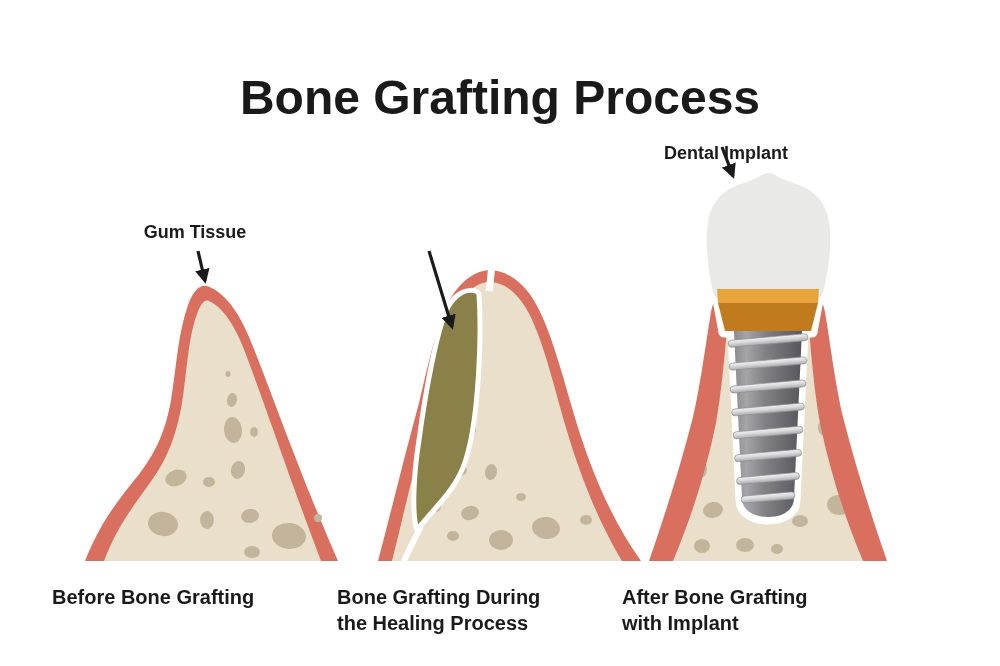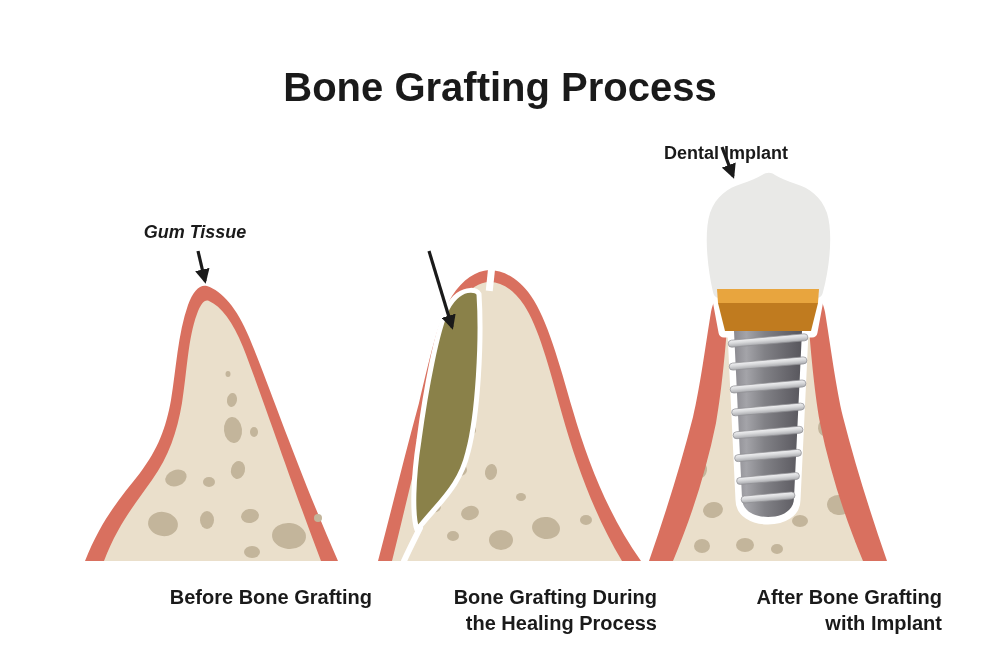--- a/index.html
+++ b/index.html
@@ -8,28 +8,28 @@
     --ink:#1A1A1A; --bg:#FFFFFF;
   }
   html,body{margin:0;padding:0;background:var(--bg);}
   .stage{
     position:relative;width:1000px;height:666px;background:var(--bg);
     font-family:"Liberation Sans", sans-serif; overflow:hidden;
   }
   .art{position:absolute;left:0;top:0;}
   .page-title{
     position:absolute;left:0;top:38px;width:1000px;text-align:center;
-    font-size:40px;font-weight:bold;color:var(--ink);letter-spacing:0;
+    font-size:48px;font-weight:bold;color:var(--ink);letter-spacing:0;
   }
   .callout-label{
     position:absolute;width:220px;text-align:center;
     font-size:18px;font-weight:bold;color:var(--ink);
   }
   .caption{
-    position:absolute;width:320px;top:584px;text-align:right;
+    position:absolute;width:320px;top:584px;text-align:left;
     font-size:20px;font-weight:bold;color:var(--ink);line-height:26px;
   }
   .gum{fill:var(--gum);}
   .bone{fill:var(--bone);}
   .spot{fill:var(--spot);}
   .graft{fill:var(--graft);stroke:#FFFFFF;stroke-width:5;stroke-linejoin:round;}
   .gapline{stroke:#FFFFFF;stroke-width:6;fill:none;stroke-linecap:round;}
   .split{fill:#FFFFFF;}
   .arrow{stroke:var(--ink);stroke-width:3.2;fill:none;}
   .halo{fill:#FFFFFF;stroke:#FFFFFF;stroke-width:11;stroke-linejoin:round;}
@@ -176,21 +176,21 @@
           <rect class="thread" x="736.5" y="475" width="63" height="7" rx="3.5" transform="rotate(-5 768 478)"></rect>
           <rect class="thread" x="741" y="494" width="54" height="7" rx="3.5" transform="rotate(-5 768 497)"></rect>
         </g>
       </g>
       <line class="arrow" x1="722" y1="147" x2="733" y2="176" marker-end="url(#ah)"></line>
     </g>
   </svg>
 
   <h1 class="page-title">Bone Grafting Process</h1>
 
-  <div class="callout-label" style="left:85px;top:222px;font-style:italic;">Gum Tissue</div>
+  <div class="callout-label" style="left:85px;top:222px;">Gum Tissue</div>
   <div class="callout-label" style="left:616px;top:118px;margin-top:25px;">Dental Implant</div>
 
   <div class="caption" style="left:52px;">
     <span>Before Bone Grafting</span><br>
     <span></span>
   </div>
   <div class="caption" style="left:622px;">
     <span>After Bone Grafting</span><br>
     <span>with Implant</span>
   </div>

